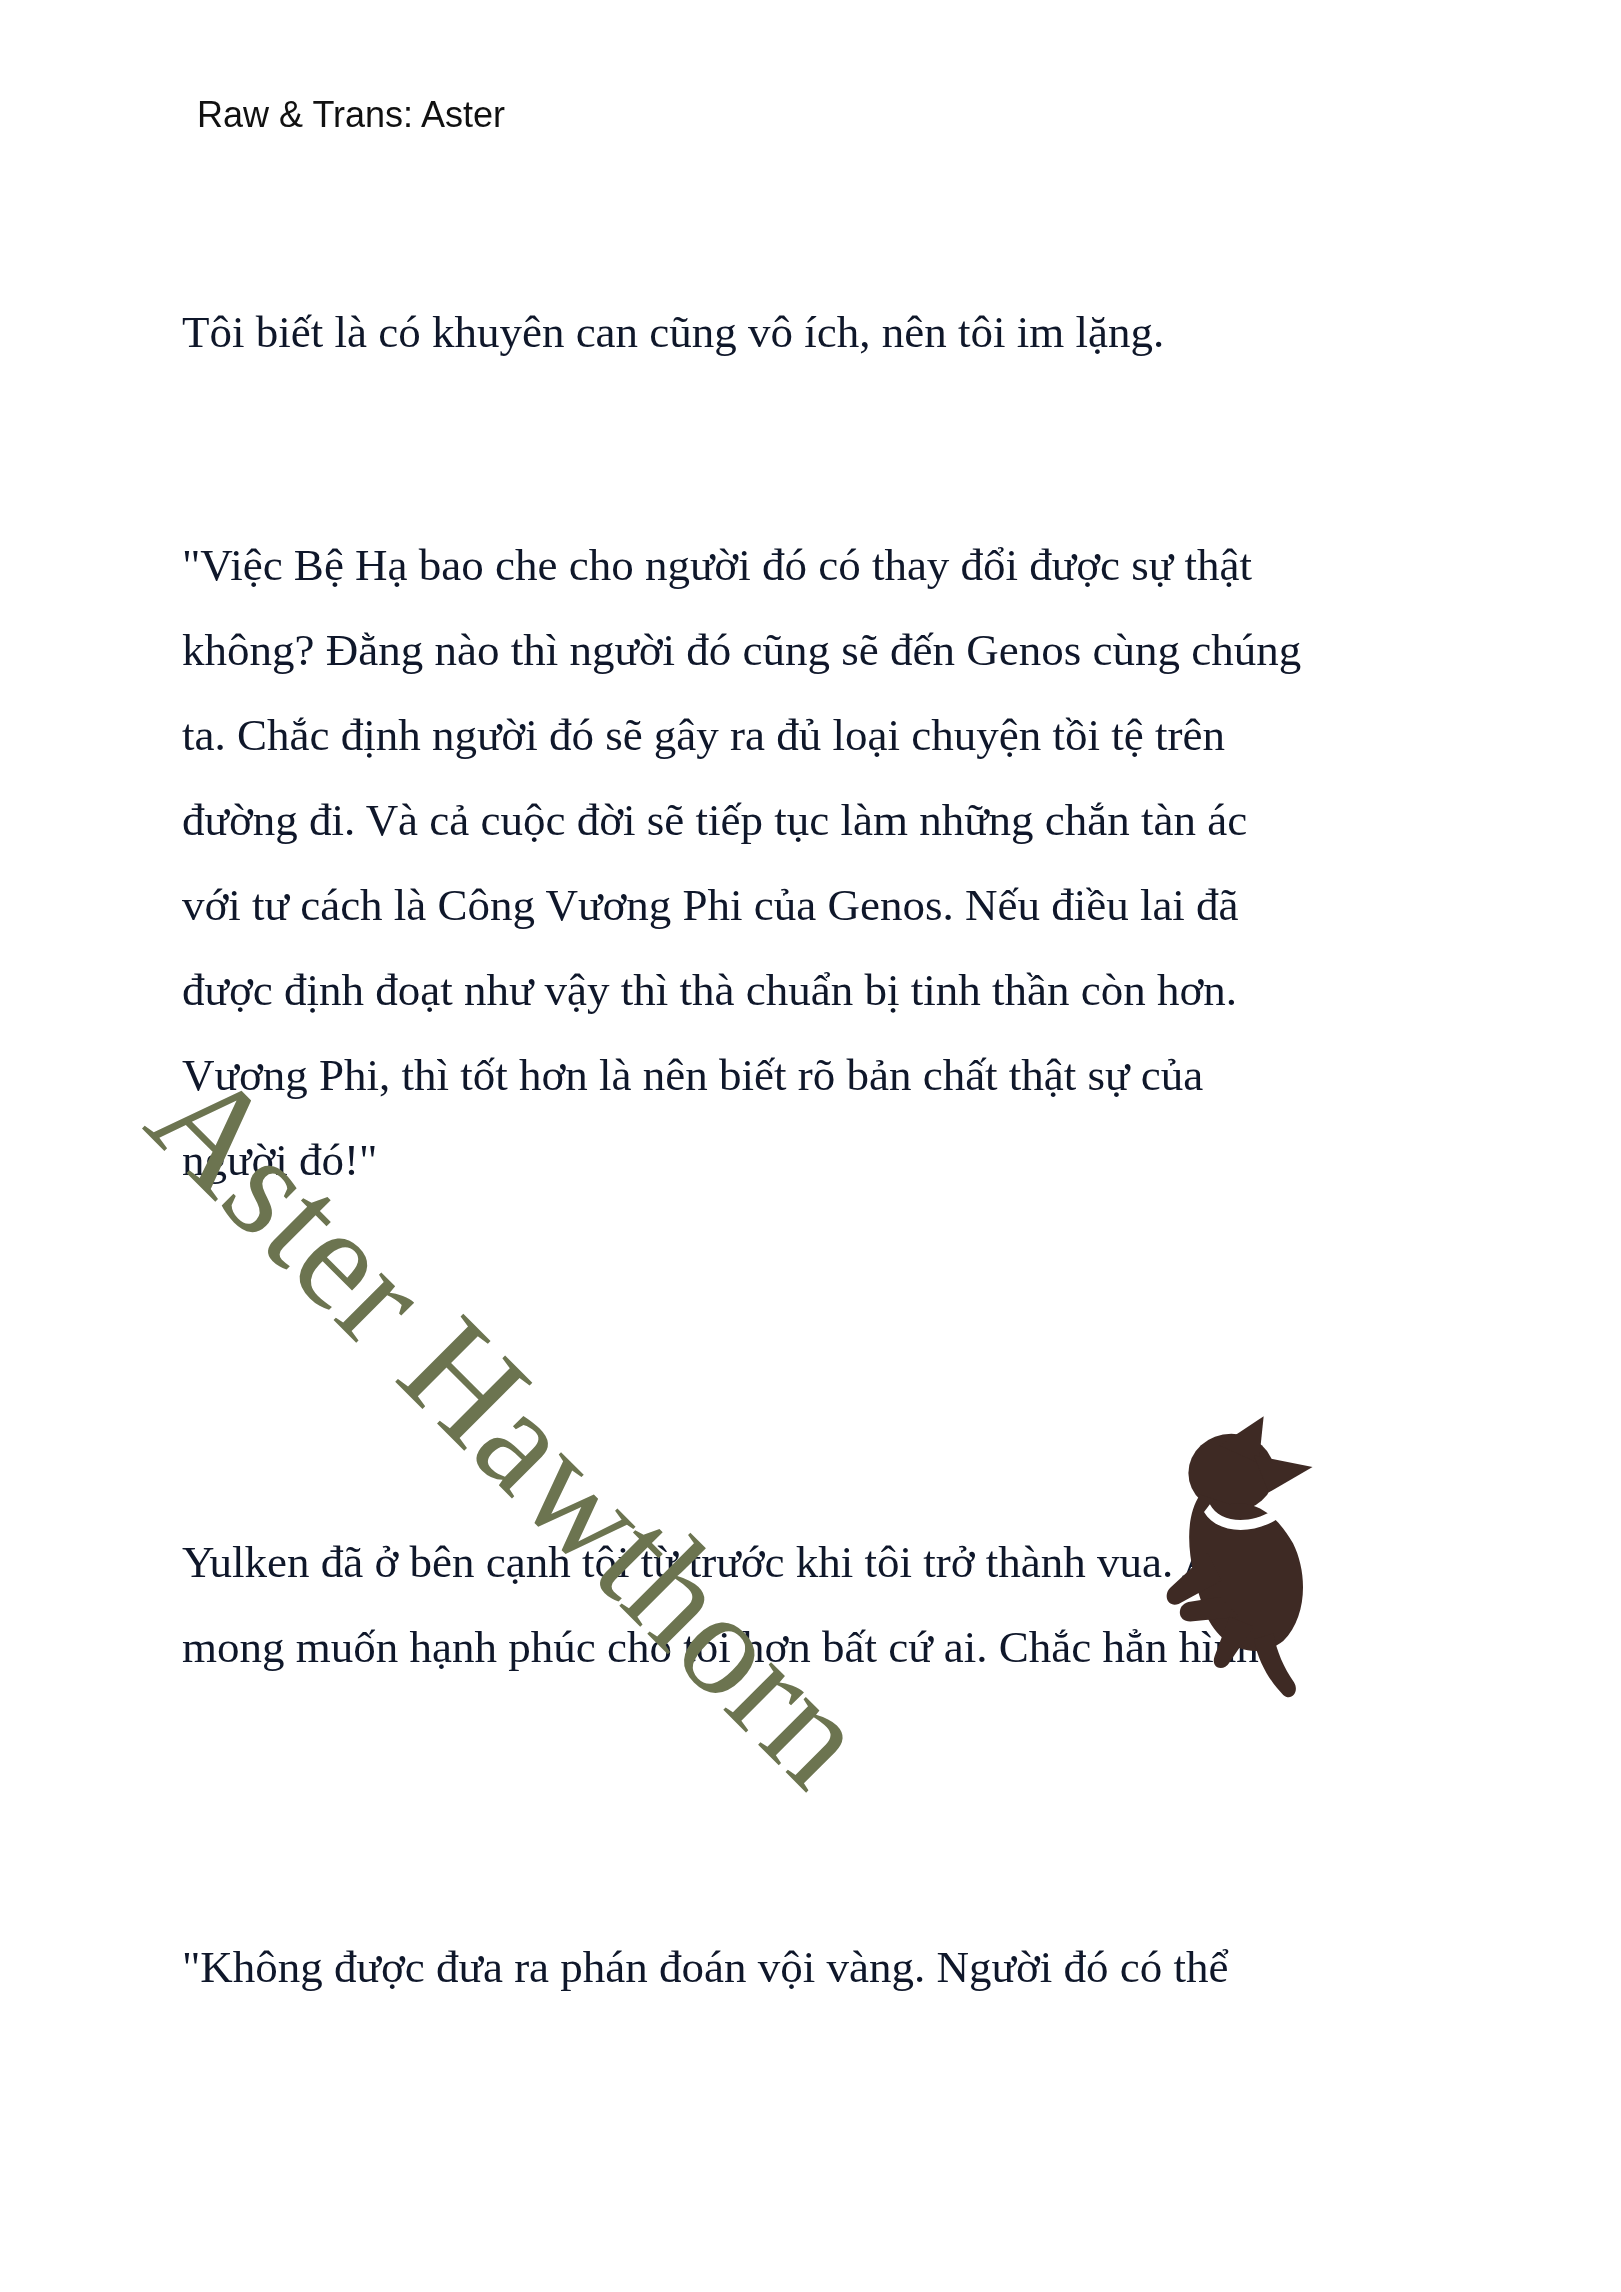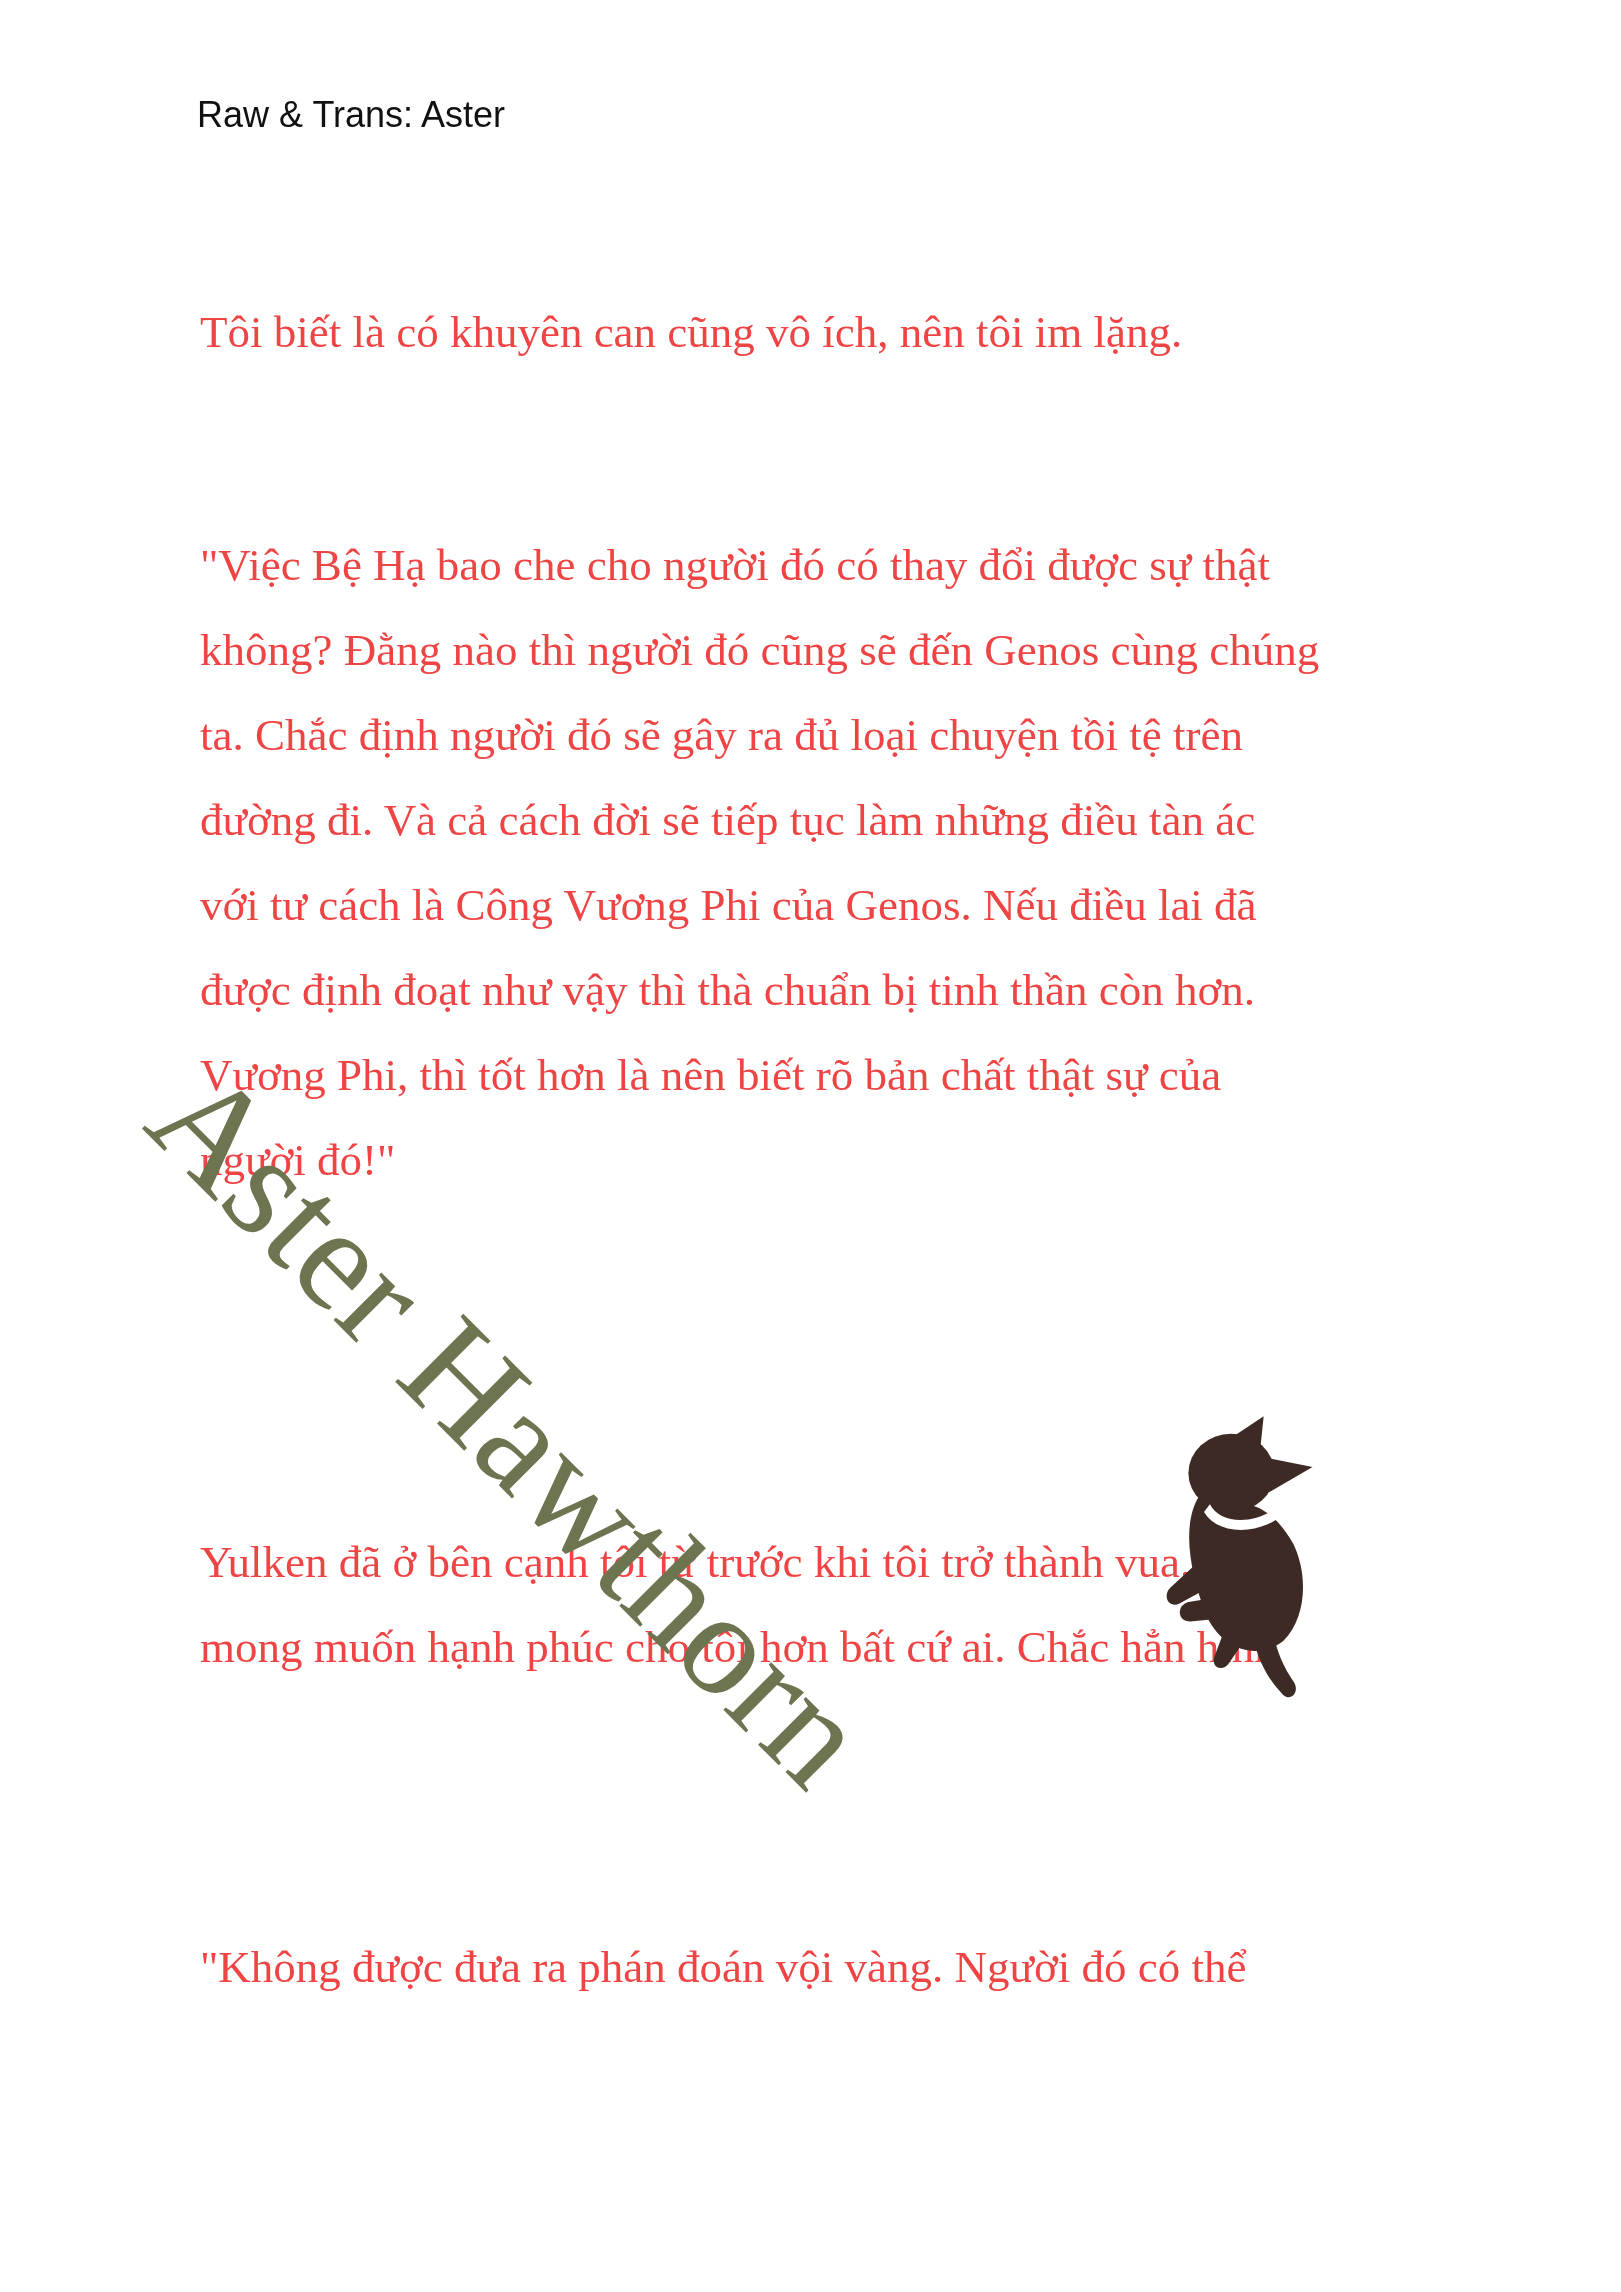--- a/index.html
+++ b/index.html
@@ -4,23 +4,23 @@
 <style>
   html, body { margin: 0; padding: 0; background: #ffffff; }
   body { width: 1621px; height: 2293px; position: relative; overflow: hidden; }
   .page { position: absolute; left: 0; top: 0; width: 1621px; height: 2293px; background: #ffffff; }
   .header {
     position: absolute; left: 197px; top: 98px;
     font-family: "Liberation Sans", sans-serif; font-size: 36px; line-height: 33px;
     color: #111111; white-space: nowrap;
   }
   .para {
-    position: absolute; left: 200px;
+    position: absolute; left: 182px;
     font-family: "Liberation Serif", serif; font-size: 45px;
-    line-height: 85px; color: #ef4444;
+    line-height: 85px; color: #0f172a;
   }
   .para .line { display: block; white-space: nowrap; height: 85px; }
   .watermark {
     position: absolute; left: 176px; top: 1019px;
     font-family: "Liberation Serif", serif; font-size: 147px;
     color: #6c7450; white-space: nowrap; line-height: 1;
     transform-origin: 0 50%;
     transform: rotate(45deg);
     pointer-events: none; z-index: 1;
   }
@@ -37,21 +37,21 @@
   <div class="text-layer">
 
     <div class="para" style="top:290px;">
       <span class="line">Tôi biết là có khuyên can cũng vô ích, nên tôi im lặng.</span>
     </div>
 
     <div class="para" style="top:523px;">
       <span class="line">"Việc Bệ Hạ bao che cho người đó có thay đổi được sự thật</span>
       <span class="line">không? Đằng nào thì người đó cũng sẽ đến Genos cùng chúng</span>
       <span class="line">ta. Chắc định người đó sẽ gây ra đủ loại chuyện tồi tệ trên</span>
-      <span class="line">đường đi. Và cả cách đời sẽ tiếp tục làm những điều tàn ác</span>
+      <span class="line">đường đi. Và cả cuộc đời sẽ tiếp tục làm những chắn tàn ác</span>
       <span class="line">với tư cách là Công Vương Phi của Genos. Nếu điều lai đã</span>
       <span class="line">được định đoạt như vậy thì thà chuẩn bị tinh thần còn hơn.</span>
       <span class="line">Vương Phi, thì tốt hơn là nên biết rõ bản chất thật sự của</span>
       <span class="line">người đó!"</span>
     </div>
 
     <div class="para" style="top:1520px;">
       <span class="line">Yulken đã ở bên cạnh tôi từ trước khi tôi trở thành vua. Anh</span>
       <span class="line">mong muốn hạnh phúc cho tôi hơn bất cứ ai. Chắc hẳn hình</span>
     </div>

